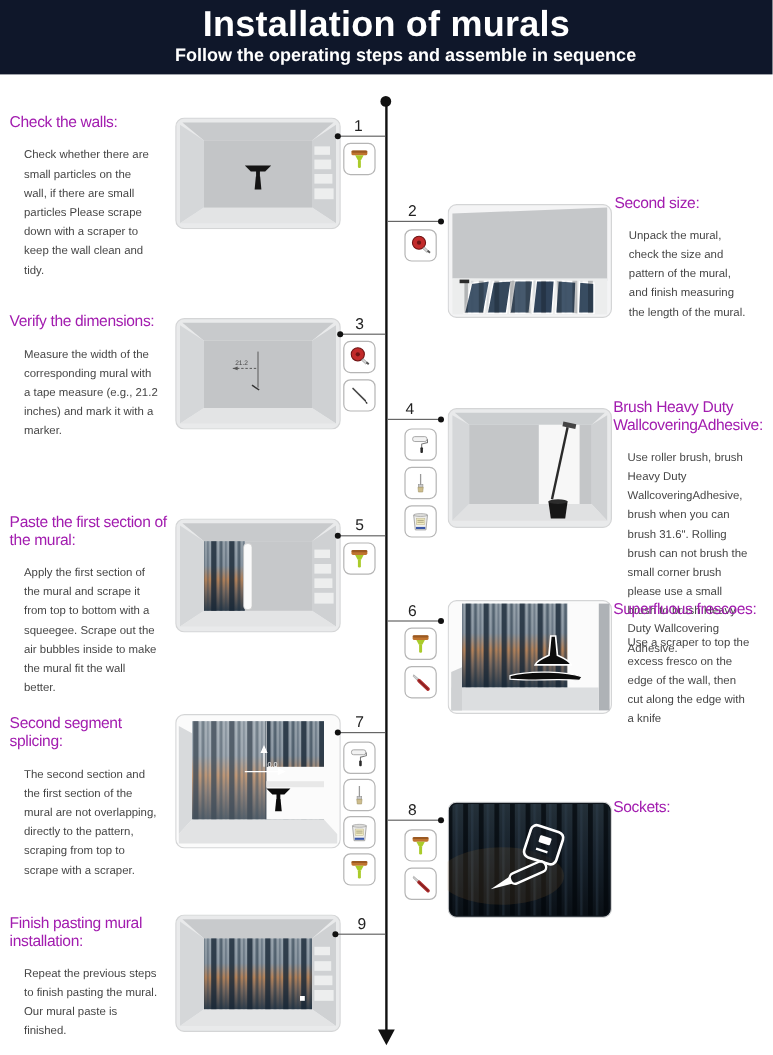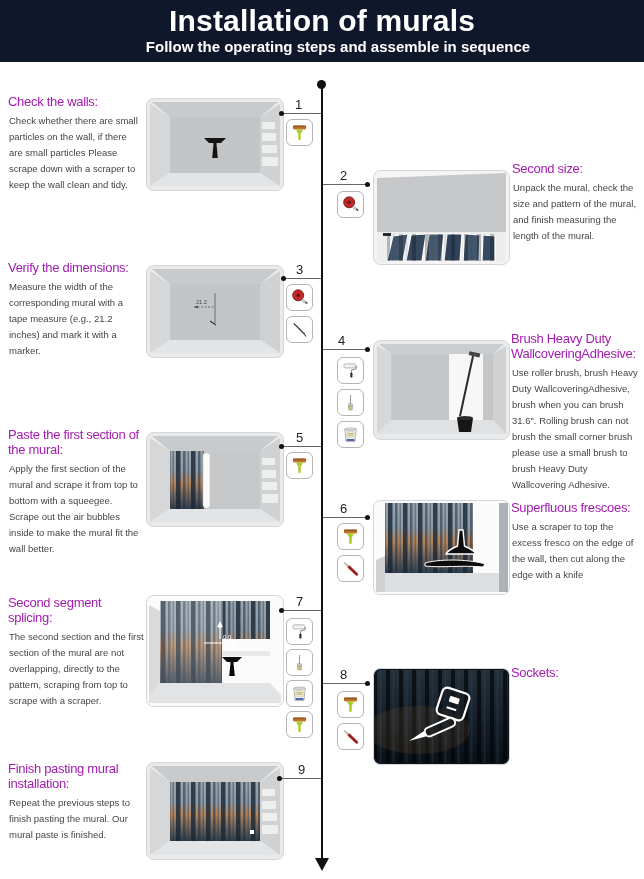--- a/index.html
+++ b/index.html
@@ -16,21 +16,21 @@
             border-left:7px solid transparent;border-right:7px solid transparent;border-top:13px solid #111;}
   
   .conn{position:absolute;height:1px;background:#666;}
   .conn::before{content:"";position:absolute;top:-2px;width:5px;height:5px;border-radius:50%;background:#111;}
   .conn.l::before{left:-2px;}
   .conn.r::before{right:-2px;}
   .num{position:absolute;font-size:13px;color:#222;}
   
   .txt{position:absolute;color:#454545;}
   .txt h3{margin:0 0 3px 0;font-size:13px;font-weight:400;color:#a21caf;letter-spacing:-.3px;line-height:1.15;}
-  .txt p{margin:1px;font-size:9.5px;line-height:1.68;}
+  .txt p{margin:12px;font-size:9.5px;line-height:1.68;}
   
   .tool{position:absolute;width:27px;height:27px;background:#fff;border:1px solid #b5b5b5;border-radius:6px;
         display:flex;align-items:center;justify-content:center;box-sizing:border-box;}
   .tool svg{width:23px;height:23px;display:block;}
   
   .scene{position:absolute;}
   .scene svg{display:block;}
 </style>
 </head>
 <body>

